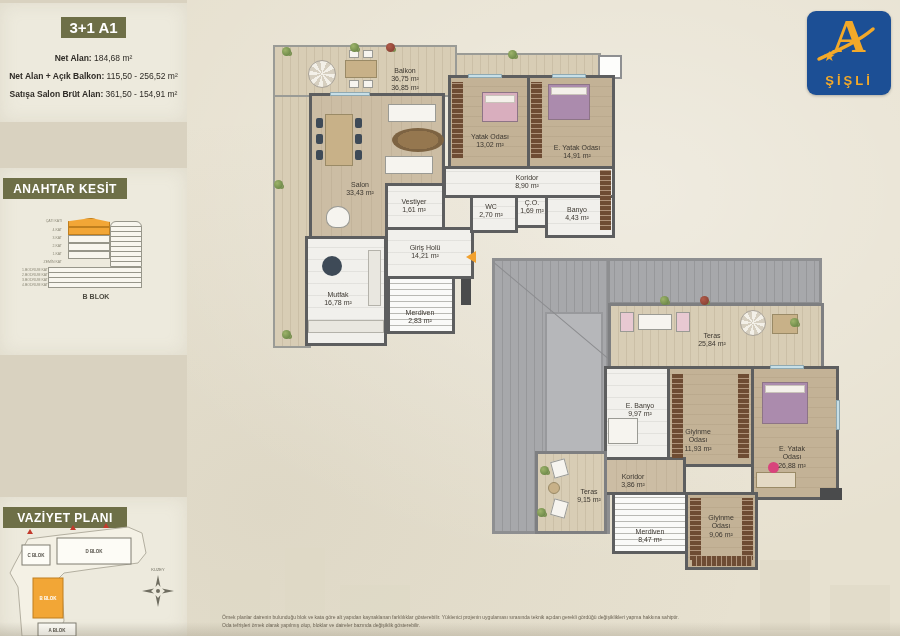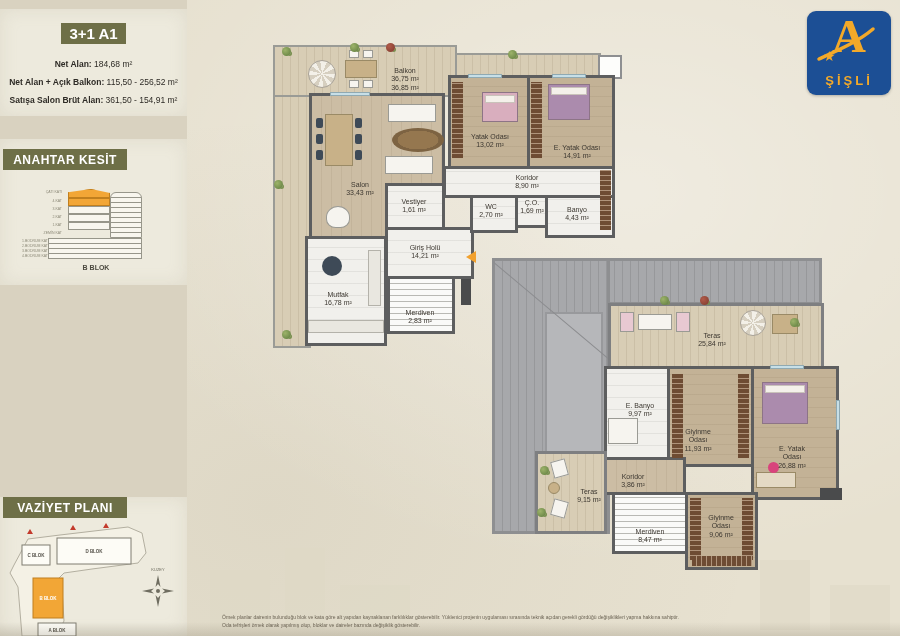--- a/index.html
+++ b/index.html
@@ -96,28 +96,28 @@
 <div class="page">
 
   <div class="sky" style="left:210px;top:570px;width:60px;height:60px"></div>
   <div class="sky" style="left:285px;top:548px;width:40px;height:82px"></div>
   <div class="sky" style="left:340px;top:585px;width:70px;height:45px"></div>
   <div class="sky" style="left:760px;top:560px;width:50px;height:70px"></div>
   <div class="sky" style="left:830px;top:585px;width:60px;height:45px"></div>
 
   <div class="sidecol">
 
-    <div class="card" style="top:9px;height:107px">
+    <div class="card" style="top:3px;height:119px">
       <div class="titlebox">3+1 A1</div>
       <div class="spec" style="top:50px"><b>Net Alan: </b><span>184,68 m²</span></div>
       <div class="spec" style="top:68px"><b>Net Alan + Açık Balkon: </b><span>115,50 - 256,52 m²</span></div>
       <div class="spec" style="top:86px"><b>Satışa Salon Brüt Alan: </b><span>361,50 - 154,91 m²</span></div>
     </div>
 
-    <div class="card" style="top:139px;height:146px">
+    <div class="card" style="top:168px;height:187px">
       <div class="band" style="top:10px">ANAHTAR KESİT</div>
       <div style="position:absolute;left:38px;top:50px;width:116px;height:72px">
 
         <span class="klabel" style="top:1px;right:92px">ÇATI KATI</span>
         <span class="klabel" style="top:10px;right:92px">4.KAT</span>
         <span class="klabel" style="top:18px;right:92px">3.KAT</span>
         <span class="klabel" style="top:26px;right:92px">2.KAT</span>
         <span class="klabel" style="top:34px;right:92px">1.KAT</span>
         <span class="klabel" style="top:42px;right:92px">ZEMİN KAT</span>
         <span class="klabel" style="top:50px;right:106px">1.BODRUM KAT</span>
@@ -131,21 +131,21 @@
         <div class="kfloor" style="left:30px;top:25px;width:42px;height:8px"></div>
         <div class="kfloor" style="left:30px;top:33px;width:42px;height:8px"></div>
         <div class="kfloor hlines" style="left:72px;top:3px;width:32px;height:46px;border-radius:6px 6px 0 0"></div>
         <div class="kfloor hlines" style="left:10px;top:49px;width:94px;height:21px"></div>
       </div>
       <div class="caption" style="left:38px;top:125px;width:116px">B BLOK</div>
     </div>
 
 
     <div class="card" style="top:497px;height:139px">
-      <div class="band" style="top:0">VAZİYET PLANI</div>
+      <div class="band" style="top:10px">VAZİYET PLANI</div>
       <svg class="vz" style="position:absolute;left:0;top:26px" width="187" height="113" viewBox="0 0 187 113">
         <path d="M14,42 L28,16 L60,12 L128,4 L142,10 L146,30 L138,40 L92,46 L64,50 L56,58 L62,66 L64,98 L56,113 L22,113 L18,64 L10,50 Z" fill="#f4f1e5" stroke="#b3afa0" stroke-width="1"></path>
         <rect x="22" y="22" width="28" height="20" fill="#fdfcf6" stroke="#7e7c70" stroke-width="1"></rect>
         <rect x="57" y="15" width="74" height="26" fill="#fdfcf6" stroke="#7e7c70" stroke-width="1"></rect>
         <rect x="33" y="55" width="30" height="40" fill="#f2a636" stroke="#c07f1e" stroke-width="1"></rect>
         <rect x="38" y="100" width="38" height="13" fill="#fdfcf6" stroke="#7e7c70" stroke-width="1"></rect>
         <text x="36" y="34" font-size="4.5" fill="#55524a" font-weight="bold" text-anchor="middle">C BLOK</text>
         <text x="94" y="30" font-size="4.5" fill="#55524a" font-weight="bold" text-anchor="middle">D BLOK</text>
         <text x="48" y="77" font-size="4.5" fill="#ffffff" font-weight="bold" text-anchor="middle">B BLOK</text>
         <text x="57" y="109" font-size="4.5" fill="#55524a" font-weight="bold" text-anchor="middle">A BLOK</text>

